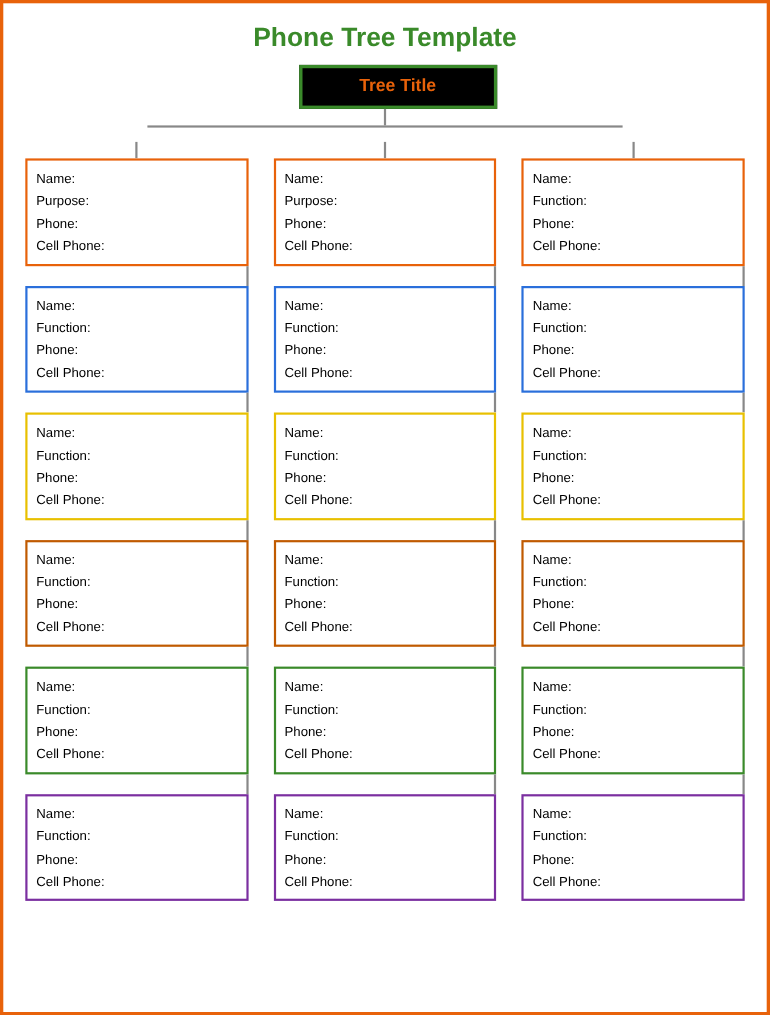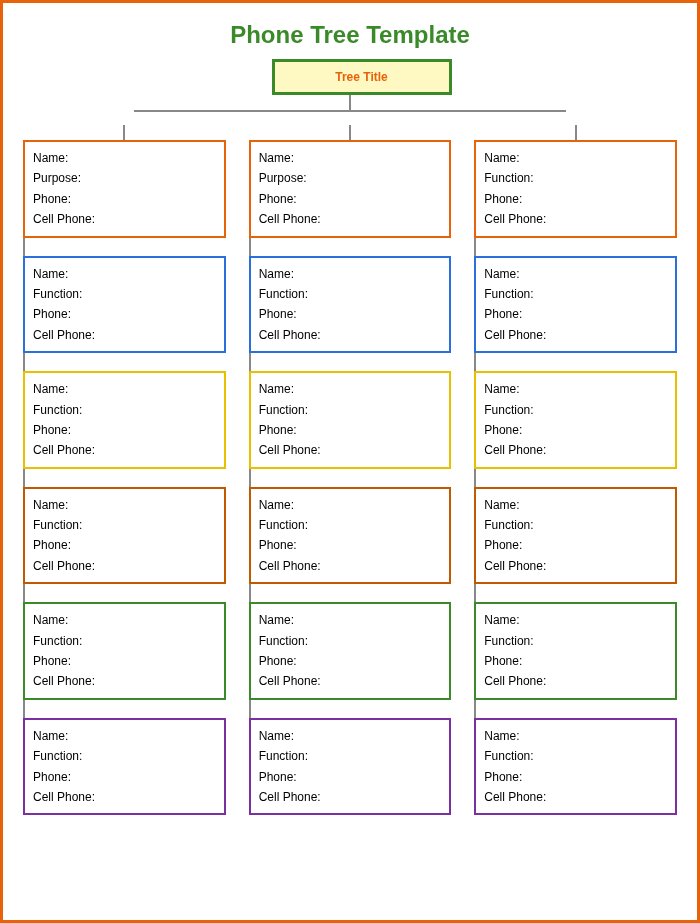--- a/index.html
+++ b/index.html
@@ -20,40 +20,40 @@
     }
     .tree-container {
       display: flex;
       flex-direction: column;
       align-items: center;
       padding: 0 20px 20px;
     }
     
     .root-node {
       border: 3px solid #3a8a2a;
-      background: #fef9c3;
+      background: #000000;
       padding: 8px 30px;
       text-align: center;
       color: #e8620a;
       font-weight: bold;
-      font-size: 12px;
+      font-size: 16px;
       width: 180px;
       margin-left: 23px;
     }
     
     .columns {
       display: flex;
       justify-content: space-between;
       width: 100%;
       gap: 0;
     }
     .col {
       display: flex;
       flex-direction: column;
-      align-items: flex-start;
+      align-items: flex-end;
       width: 31%;
     }
     
     .card {
       width: 100%;
       padding: 6px 8px;
       font-size: 12px;
       line-height: 1.7;
       background: #fff;
     }

